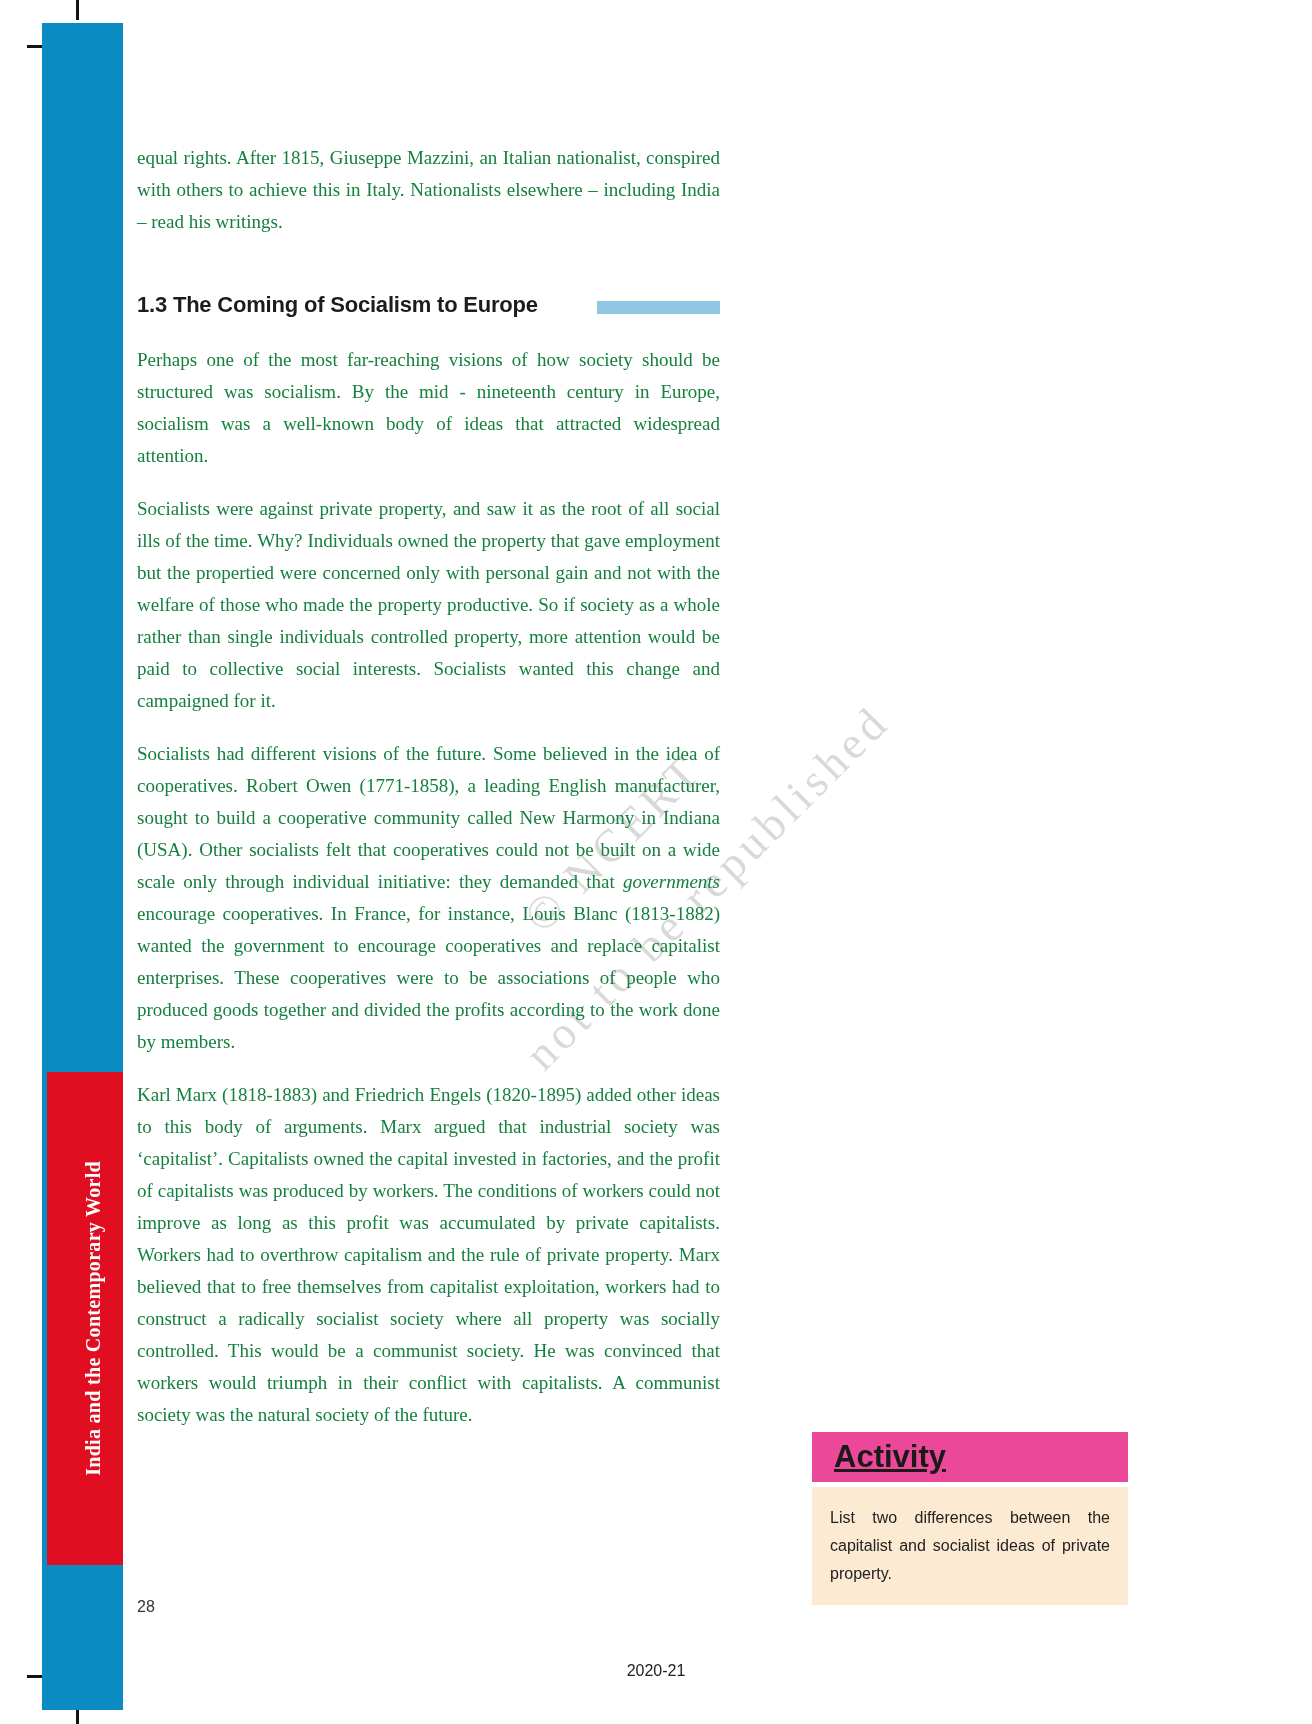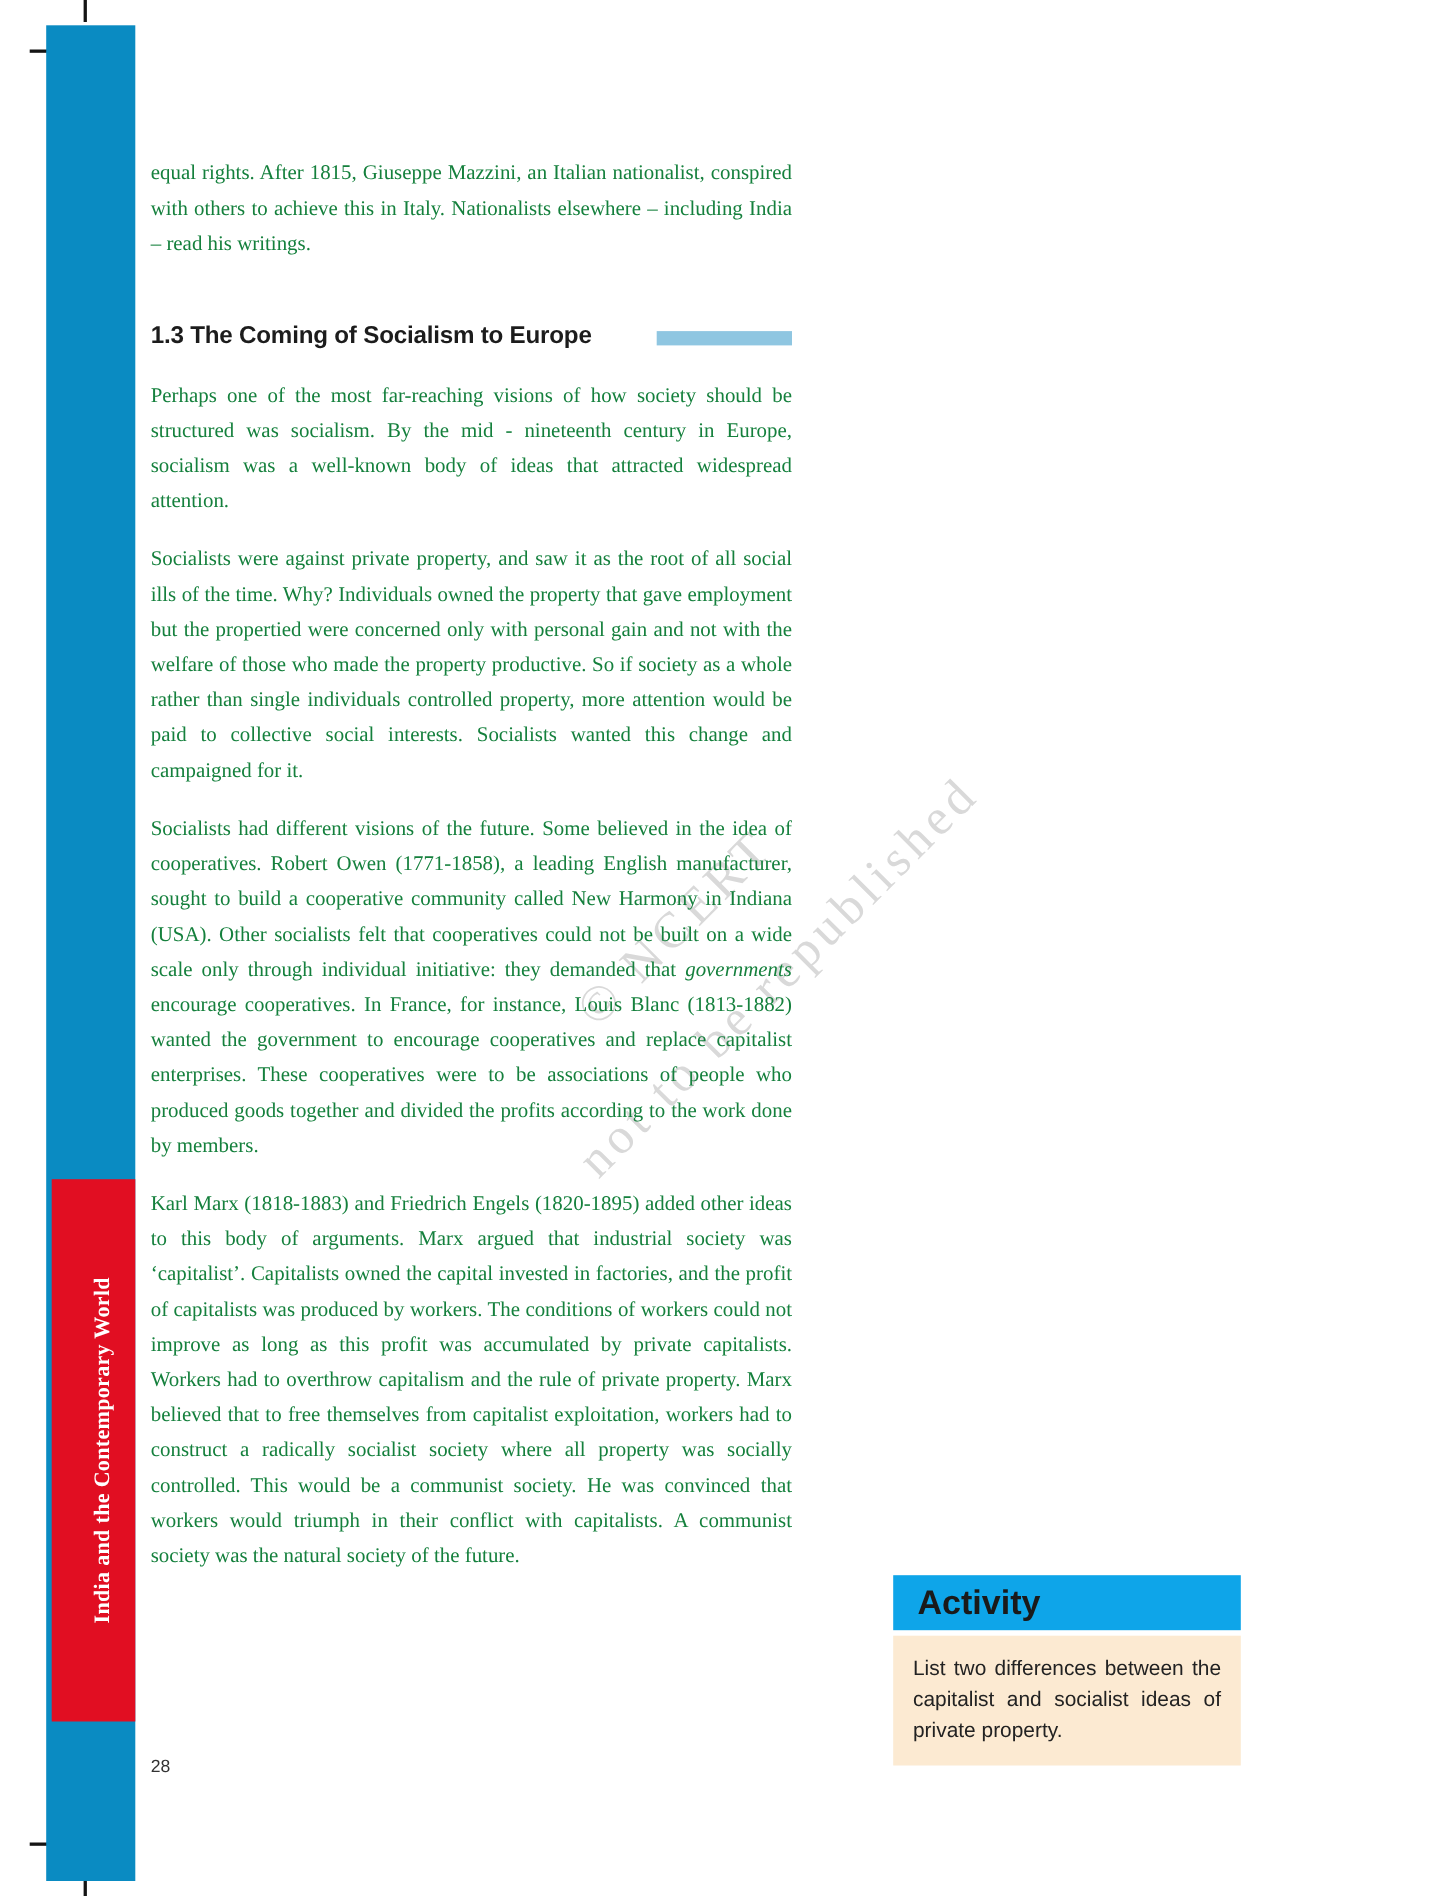--- a/index.html
+++ b/index.html
@@ -31,25 +31,25 @@
   .content{position:absolute;left:137px;top:142px;width:583px;z-index:2;}
   .body-para{margin:0 0 21px 0;font-size:19px;line-height:32px;text-align:justify;color:#15803d;}
   .body-para em{font-style:italic;}
   .heading-row{display:flex;align-items:center;margin:54px 0 26px 0;gap:45px;}
   .section-heading{margin:0;font-family:"Liberation Sans",sans-serif;font-weight:bold;
                    font-size:22px;letter-spacing:-.2px;color:#1c1c1c;white-space:nowrap;}
   .heading-bar{flex:1;height:13px;background:#8fc6e1;margin-left:14px;margin-top:5px;}
 
   
   .activity{position:absolute;left:812px;top:1432px;width:316px;z-index:2;}
-  .activity-header{height:50px;background:#0ea5e9;display:flex;align-items:center;
+  .activity-header{height:50px;background:#ec4899;display:flex;align-items:center;
                    padding-left:22px;box-sizing:border-box;
-                   font-family:"Liberation Sans",sans-serif;font-weight:bold;font-size:31px;color:#1a1a1a;}
+                   font-family:"Liberation Sans",sans-serif;font-weight:bold;font-size:31px;color:#1a1a1a;text-decoration:underline;}
   .activity-body{margin-top:5px;background:#fcead2;padding:17px 18px;box-sizing:border-box;
-                 font-family:"Liberation Sans",sans-serif;font-size:19px;line-height:28px;
+                 font-family:"Liberation Sans",sans-serif;font-size:16px;line-height:28px;
                  color:#222222;text-align:justify;}
 
   .page-number{position:absolute;left:137px;top:1598px;z-index:2;
                font-family:Liberation Sans, sans-serif;font-size:16px;color:#333333;}
   .page-footer{position:absolute;left:0;right:0;top:1662px;text-align:center;z-index:2;
                font-family:"Liberation Sans",sans-serif;font-size:16px;color:#222222;}
 </style>
 </head>
 <body>
 
@@ -84,14 +84,15 @@
     <p class="body-para"><span>Socialists had different visions of the future. Some believed in the idea of cooperatives. Robert Owen (1771-1858), a leading English manufacturer, sought to build a cooperative community called New Harmony in Indiana (USA). Other socialists felt that cooperatives could not be built on a wide scale only through individual initiative: they demanded that </span><em>governments</em><span> encourage cooperatives. In France, for instance, Louis Blanc (1813-1882) wanted the government to encourage cooperatives and replace capitalist enterprises. These cooperatives were to be associations of people who produced goods together and divided the profits according to the work done by members.</span></p>
     <p class="body-para">Karl Marx (1818-1883) and Friedrich Engels (1820-1895) added other ideas to this body of arguments. Marx argued that industrial society was ‘capitalist’. Capitalists owned the capital invested in factories, and the profit of capitalists was produced by workers. The conditions of workers could not improve as long as this profit was accumulated by private capitalists. Workers had to overthrow capitalism and the rule of private property. Marx believed that to free themselves from capitalist exploitation, workers had to construct a radically socialist society where all property was socially controlled. This would be a communist society. He was convinced that workers would triumph in their conflict with capitalists. A communist society was the natural society of the future.</p>
   </main>
 
   <aside class="activity">
     <div class="activity-header">Activity</div>
     <div class="activity-body">List two differences between the capitalist and socialist ideas of private property.</div>
   </aside>
 
   <div class="page-number">28</div>
+  <div class="page-footer">2020-21</div>
 
 </div>
 
 </body></html>

